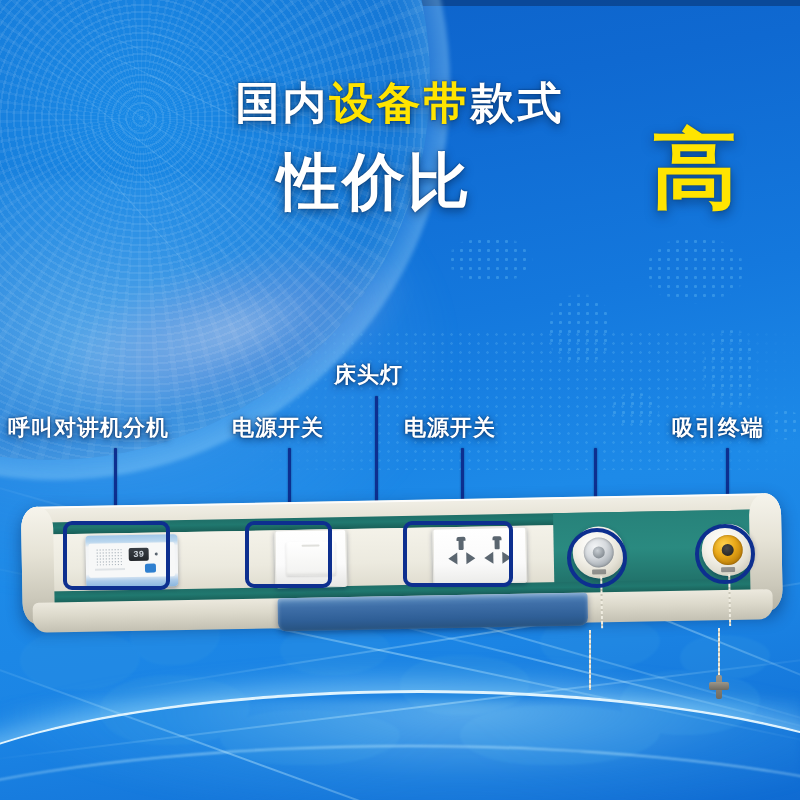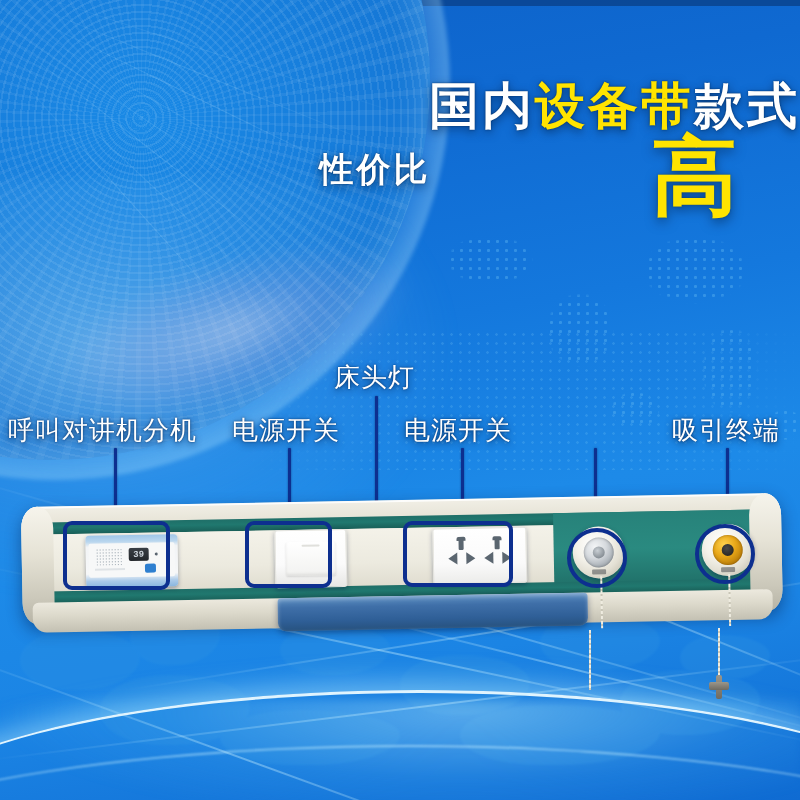--- a/index.html
+++ b/index.html
@@ -100,34 +100,34 @@
     border-top:2px solid rgba(200,240,255,.55);filter:blur(1px);
   }
   .glowbottom{
     position:absolute;left:0;top:700px;width:800px;height:120px;
     background:radial-gradient(ellipse at 58% 10%, rgba(180,235,255,.40) 0%, rgba(90,190,250,.14) 45%, rgba(0,0,0,0) 72%);
     filter:blur(5px);
   }
 
   
   .headline{position:absolute;left:0;top:80px;width:800px;text-align:center;}
-  .line1{font-size:50px;font-weight:bold;letter-spacing:3px;line-height:1.05;
-    text-shadow:0 3px 10px rgba(3,35,80,.65),0 0 2px rgba(3,35,80,.9);text-align:right;}
+  .line1{font-size:44px;font-weight:bold;letter-spacing:3px;line-height:1.05;
+    text-shadow:0 3px 10px rgba(3,35,80,.65),0 0 2px rgba(3,35,80,.9);}
   .line1 .w{color:#ffffff;}
   .line1 .y{color:#ffe400;}
   .line2wrap{position:relative;height:86px;margin-top:8px;}
   .line2{position:absolute;left:375px;top:6px;transform:translateX(-50%);
-    font-size:34px;font-weight:bold;color:#ffffff;letter-spacing:3px;
+    font-size:62px;font-weight:bold;color:#ffffff;letter-spacing:3px;
     text-shadow:0 3px 10px rgba(3,35,80,.65),0 0 2px rgba(3,35,80,.9);}
   .line2big{position:absolute;left:695px;top:-22px;transform:translateX(-50%);
     font-size:86px;font-weight:bold;color:#ffe400;letter-spacing:1px;
     text-shadow:0 4px 12px rgba(3,35,80,.6),0 0 2px rgba(40,40,0,.5);}
 
   
-  .label{position:absolute;color:#ffffff;font-weight:normal;font-size:26px;letter-spacing:1px;white-space:nowrap;
+  .label{position:absolute;color:#ffffff;font-weight:bold;font-size:22px;letter-spacing:1px;white-space:nowrap;
     text-shadow:0 2px 7px rgba(4,40,90,.85),0 0 2px rgba(4,40,90,.9);}
   .leader{position:absolute;width:3px;background:#0d2f8f;border-radius:1px;box-shadow:0 0 2px rgba(0,20,70,.6);}
 
   
   #device{position:absolute;left:22px;top:500px;width:760px;height:135px;transform:rotate(-1.05deg);}
   .dev-body{
     position:absolute;left:0;top:0;width:760px;height:118px;border-radius:16px/22px;
     background:linear-gradient(180deg,#f1efe6 0%,#e9e6da 12%,#dedbcd 55%,#cfccbd 82%,#bdbaac 100%);
     box-shadow:0 6px 16px rgba(0,25,70,.45), inset 0 2px 0 rgba(255,255,255,.85);
   }

